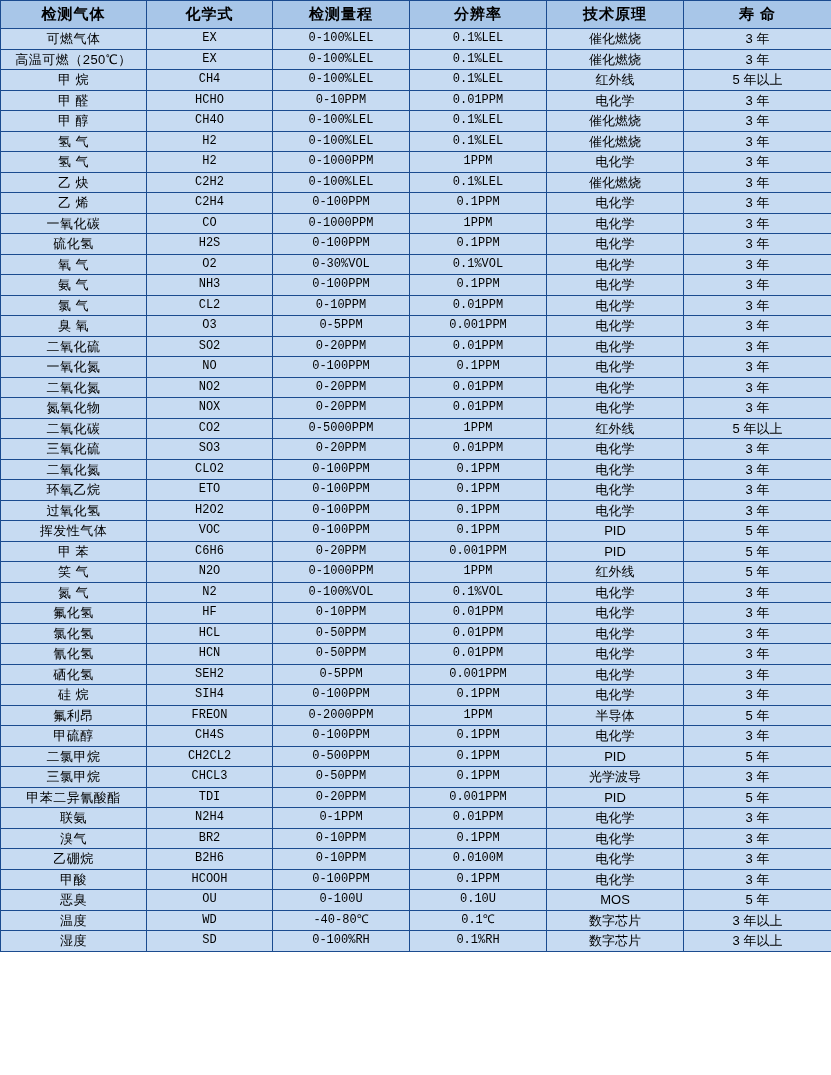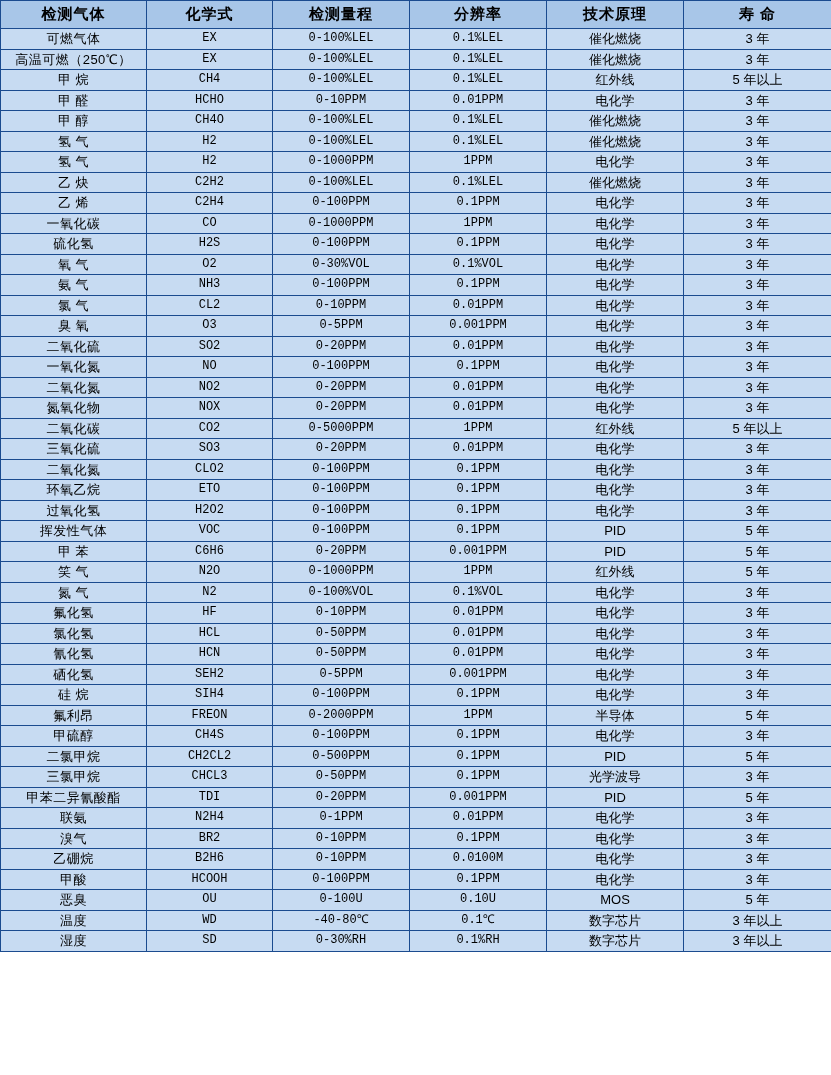--- a/index.html
+++ b/index.html
@@ -429,19 +429,19 @@
         <td class="c0">温度</td>
         <td class="c1">WD</td>
         <td class="c2">-40-80℃</td>
         <td class="c3">0.1℃</td>
         <td class="c4">数字芯片</td>
         <td class="c5">3 年以上</td>
       </tr>
       <tr>
         <td class="c0">湿度</td>
         <td class="c1">SD</td>
-        <td class="c2">0-30%RH</td>
+        <td class="c2">0-100%RH</td>
         <td class="c3">0.1%RH</td>
         <td class="c4">数字芯片</td>
         <td class="c5">3 年以上</td>
       </tr>
     </tbody>
 </table>
 
 </body></html>

